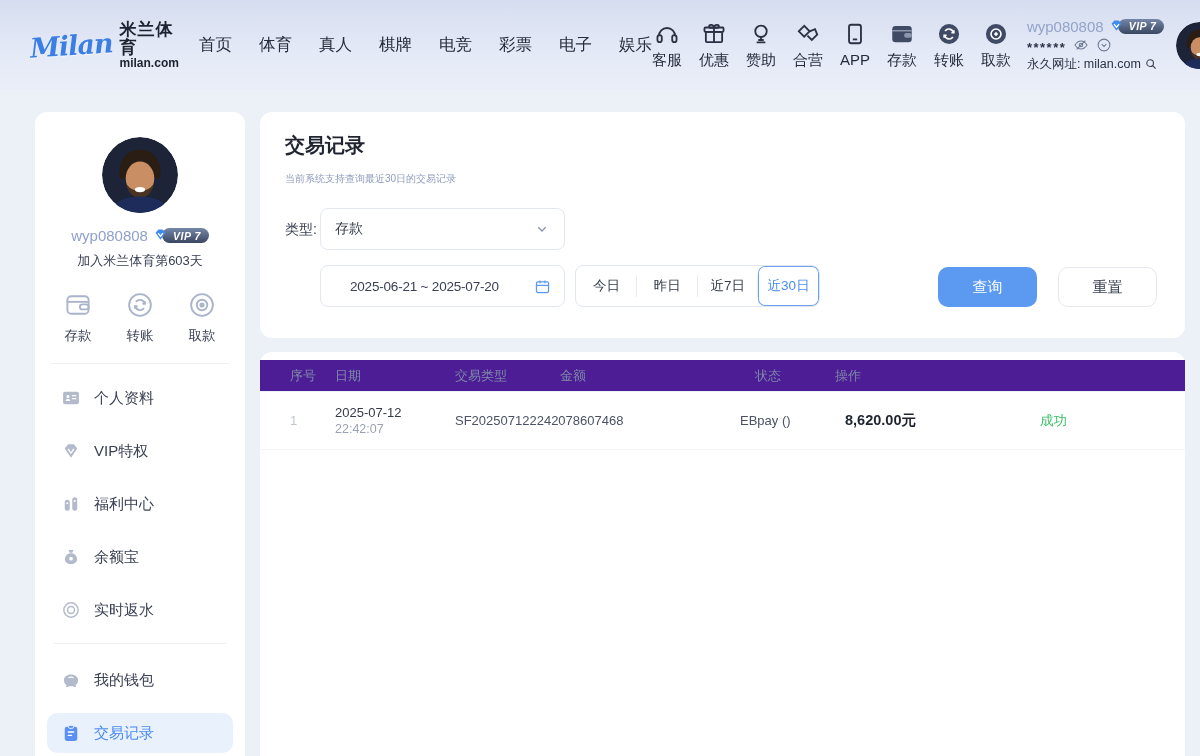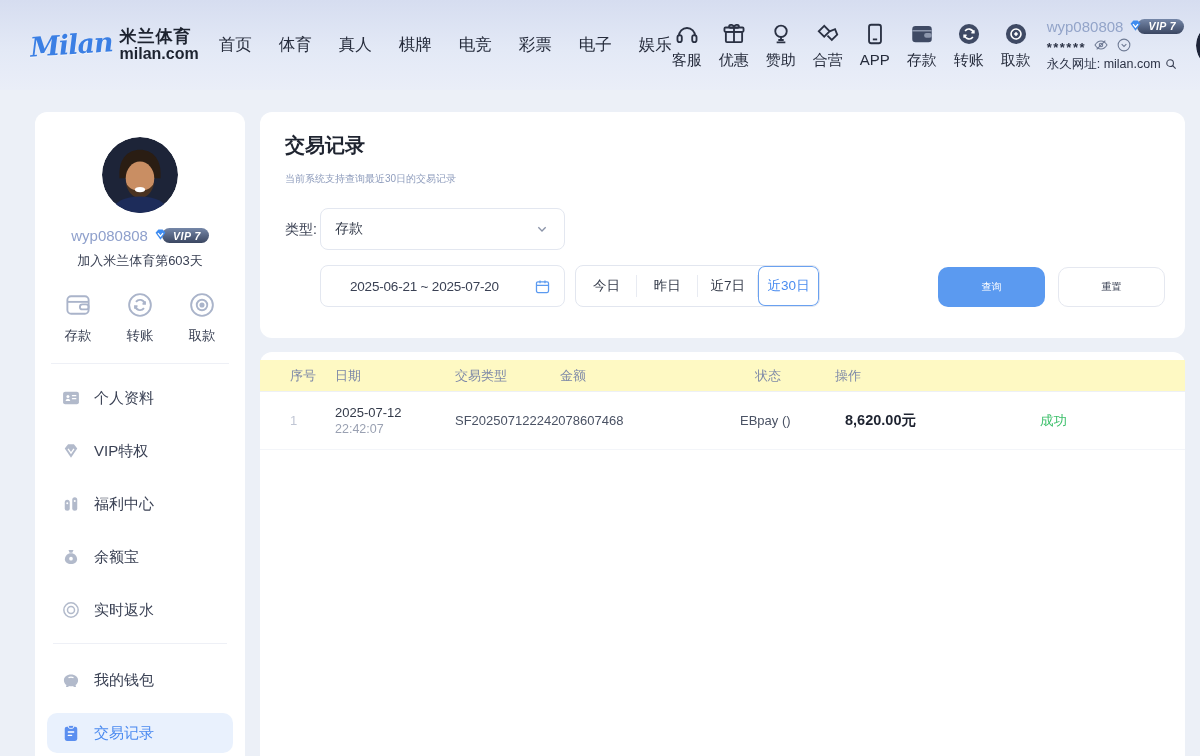--- a/index.html
+++ b/index.html
@@ -17,21 +17,21 @@
     display:flex; align-items:center; padding:0 30px;
   }
   .logo { display:flex; align-items:center; gap:7px; cursor:pointer; }
   .logo-script {
     font-family:"DejaVu Serif","Liberation Serif",serif;
     font-style:italic; font-weight:bold; font-size:27px; color:#3b7fe4;
     letter-spacing:-1px; transform:rotate(-4deg); text-shadow:0 1px 0 rgba(255,255,255,.6);
   }
   .logo-text { display:flex; flex-direction:column; line-height:1.05; }
   .logo-cn { font-size:17px; font-weight:bold; color:#1d2330; letter-spacing:1px; }
-  .logo-domain { font-size:16px; font-weight:bold; color:#1d2330; }
+  .logo-domain { font-size:12px; font-weight:bold; color:#1d2330; }
 
   .nav { display:flex; gap:27px; margin-left:20px; }
   .nav-item { font-size:16.5px; color:#262c3c; font-weight:500; cursor:pointer; white-space:nowrap; }
 
   .spacer { flex:1; }
 
   .quick-links { display:flex; gap:17px; align-items:flex-start; }
   .ql-item { display:flex; flex-direction:column; align-items:center; gap:4px; cursor:pointer; }
   .ql-icon { width:26px; height:26px; color:#2a3143; }
   .ql-label { font-size:15px; color:#262c3c; white-space:nowrap; }
@@ -123,34 +123,34 @@
   }
   .range-cell:not(:last-child)::after {
     content:""; position:absolute; right:0; top:9px; bottom:9px; width:1px; background:#e8ebf2;
   }
   .range-cell.active {
     color:#4a8cf0; box-shadow:inset 0 0 0 1px #6aa1f0; border-radius:7px;
   }
   .range-cell.active::after { display:none; }
 
   .btn {
-    position:absolute; top:155px; width:107px; height:40px; border-radius:10px;
+    position:absolute; top:155px; width:99px; height:40px; border-radius:10px;
     display:flex; align-items:center; justify-content:center;
-    font-size:10px; cursor:pointer;
+    font-size:15px; cursor:pointer;
   }
   .btn-search { left:678px; background:#5b9af0; color:#fff; }
   .btn-reset { left:798px; background:#fff; color:#3a4154; border:1px solid #e5e8f0; }
 
   
   .table-panel {
     position:absolute; left:260px; top:352px; width:925px; height:420px;
     background:#fff; border-radius:12px; padding-top:8px;
   }
   .t-row { display:flex; align-items:center; padding-left:30px; padding-right:40px; }
-  .t-head { height:32px; background:#fef9c3; border-bottom:1px solid #edf0f6; }
+  .t-head { height:32px; background:#4c1d95; border-bottom:1px solid #edf0f6; }
   .t-head .cell { font-size:13px; color:#7e89a8; }
   .t-data { height:58px; border-bottom:1px solid #f3f5f9; }
   .cell { text-align:left; }
   .c1 { flex:0 0 45px; }
   .c2 { flex:0 0 120px; }
   .c3 { flex:0 0 285px; }
   .c4 { flex:0 0 105px; }
   .c5 { flex:0 0 195px; }
   .c6 { flex:0 0 80px; }
   .c7 { flex:1 1 auto; }

